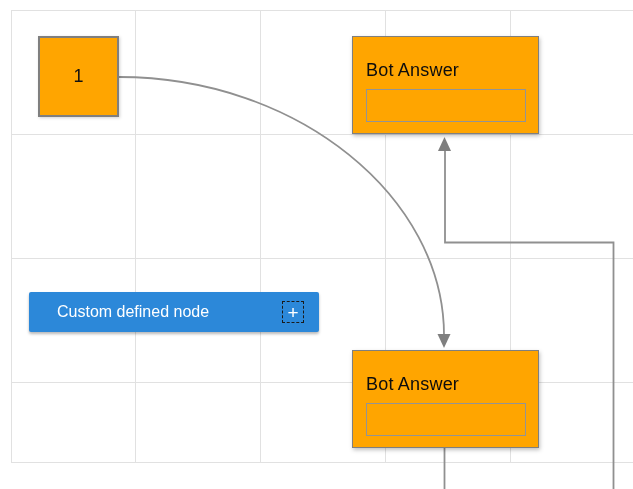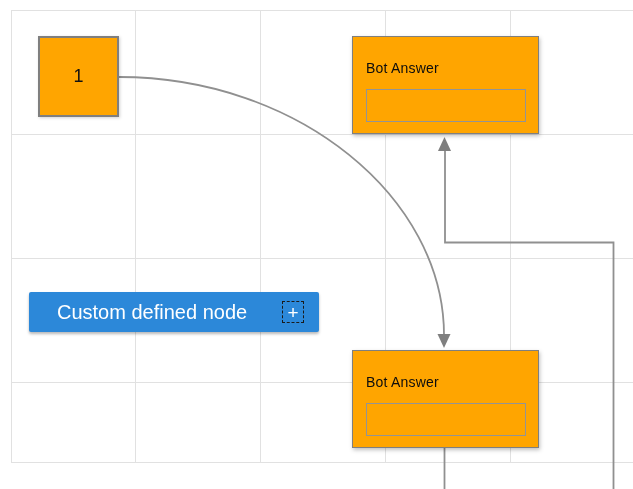--- a/index.html
+++ b/index.html
@@ -21,36 +21,36 @@
   }
   .bot-node{
     width:187px;height:98px;
     background:#FFA500;border:1.5px solid #7F7F7F;
     box-shadow:1px 2px 4px rgba(0,0,0,0.25);
   }
   .bot-node-top{left:352px;top:36px;}
   .bot-node-bottom{left:352px;top:350px;}
   .bot-title{
     position:absolute;left:13px;top:23px;
-    font-size:14px;color:#0d0d0d;letter-spacing:0.2px;
+    font-size:18px;color:#0d0d0d;letter-spacing:0.2px;
     white-space:nowrap;
   }
   .answer-box{
     position:absolute;left:13px;top:52px;
     width:160px;height:33px;box-sizing:border-box;
     border:1px solid #949494;background:transparent;
   }
   .custom-node{
     left:29px;top:292px;width:290px;height:40px;
     background:#2C88D9;border-radius:2px;
     box-shadow:0 2px 3px rgba(0,0,0,0.28);
     display:flex;align-items:center;
   }
   .custom-label{
-    margin-left:28px;font-size:20px;color:#ffffff;
+    margin-left:28px;font-size:16px;color:#ffffff;
     white-space:nowrap;
   }
   .add-btn{
     position:absolute;right:15px;top:9px;
     width:22px;height:22px;box-sizing:border-box;
     border:1.5px dashed #1a1a1a;
     background:transparent;
     display:flex;align-items:center;justify-content:center;
     color:#ffffff;font-size:19px;line-height:1;
     padding:0;cursor:pointer;font-family:"Liberation Sans",sans-serif;

